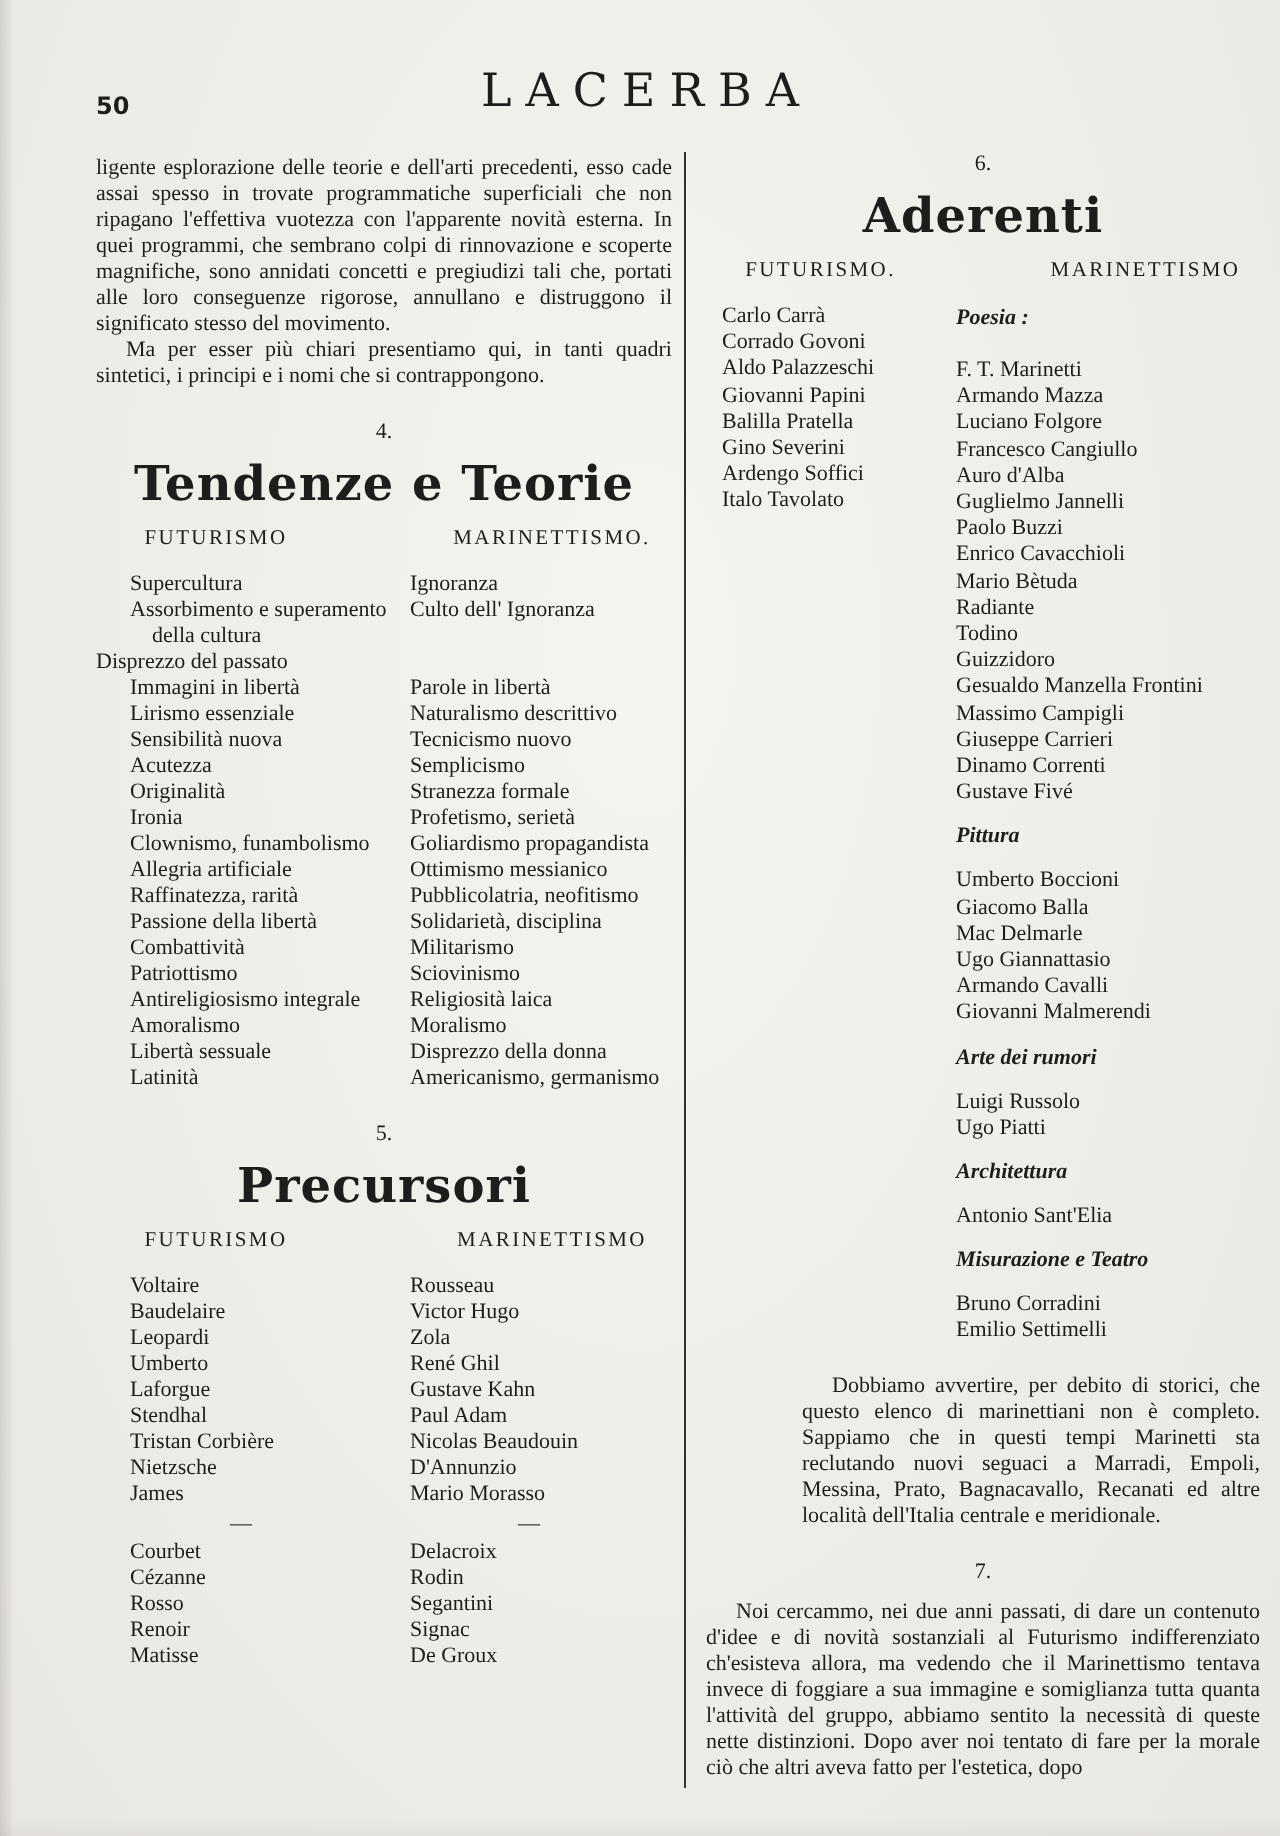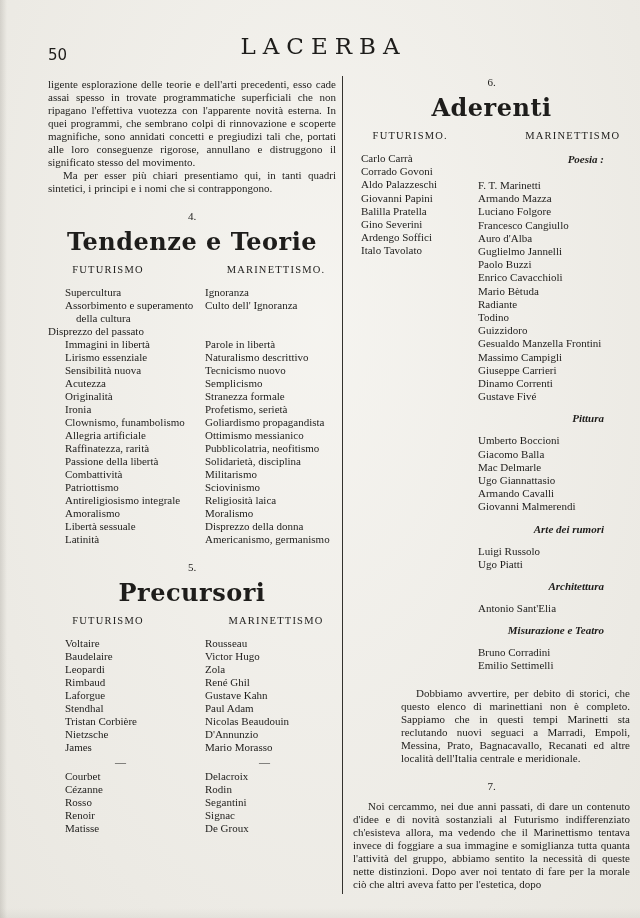--- a/index.html
+++ b/index.html
@@ -9,21 +9,21 @@
     background:#f1efe9;
     background-image:
       linear-gradient(90deg, rgba(60,55,45,0.14), rgba(60,55,45,0) 7px),
       linear-gradient(0deg, rgba(60,55,45,0.05), rgba(60,55,45,0) 10px),
       radial-gradient(ellipse at 50% 35%, rgba(255,255,255,0.30), rgba(90,85,70,0.05));
     color:#1e1d1b;
     font-family:"Liberation Serif", serif;
   }
   .pagenum {
     position:absolute; left:48px; top:46px;
-    font-family:"DejaVu Sans", sans-serif; font-weight:normal; font-size:15px;
+    font-family:"DejaVu Sans", sans-serif; font-weight:bold; font-size:12px;
   }
   .masthead {
     position:absolute; left:0; right:0; top:33px; text-align:center;
     font-family:"DejaVu Serif", serif; font-weight:400; font-size:23px;
     letter-spacing:7px; text-indent:7px;
   }
   .col-divider {
     position:absolute; left:342px; top:76px; height:818px; width:1px;
     background:#33312d;
   }
@@ -44,21 +44,21 @@
   .pair-row .cell { padding-left:11px; text-indent:-11px; }
   .pair-row .f { flex:0 0 157px; padding-left:28px; padding-right:6px;font-family:Liberation Serif, serif; }
   .pair-row .m { flex:1; }
   .group-sep { display:flex; font-size:11px; line-height:16px; }
   .group-sep span { width:50%; text-align:center; letter-spacing:-1px; }
   .ad-cols { display:flex; align-items:flex-start; }
   .ad-f { flex:0 0 125px; padding-left:8px; }
   .ad-m { flex:1; }
   .name-line { line-height:13.2px; }
   .ad-group .group-label {
-    font-style:italic; font-weight:600; text-align:right; font-size:11px;
+    font-style:italic; font-weight:600; text-align:left; font-size:11px;
     margin:9px 0 9px; padding-right:26px;
   }
   .ad-group:first-child .group-label { margin-top:1px; margin-bottom:13px; }
   .note { margin-top:14px;margin-left:48px; }
   .closing { margin-top:0; }
 </style>
 </head>
 <body>
 
 <div class="page">
@@ -197,21 +197,21 @@
             <span class="cell m">Victor Hugo</span>
           </div>
 
           <div class="pair-row">
             <span class="cell f">Leopardi</span>
             <span class="cell m">Zola</span>
           </div>
 
 
           <div class="pair-row">
-            <span class="cell f">Rimbaud</span>
+            <span class="cell f">Umberto</span>
             <span class="cell m">René Ghil</span>
           </div>
 
           <div class="pair-row">
             <span class="cell f">Laforgue</span>
             <span class="cell m">Gustave Kahn</span>
           </div>
 
           <div class="pair-row">
             <span class="cell f">Stendhal</span>

